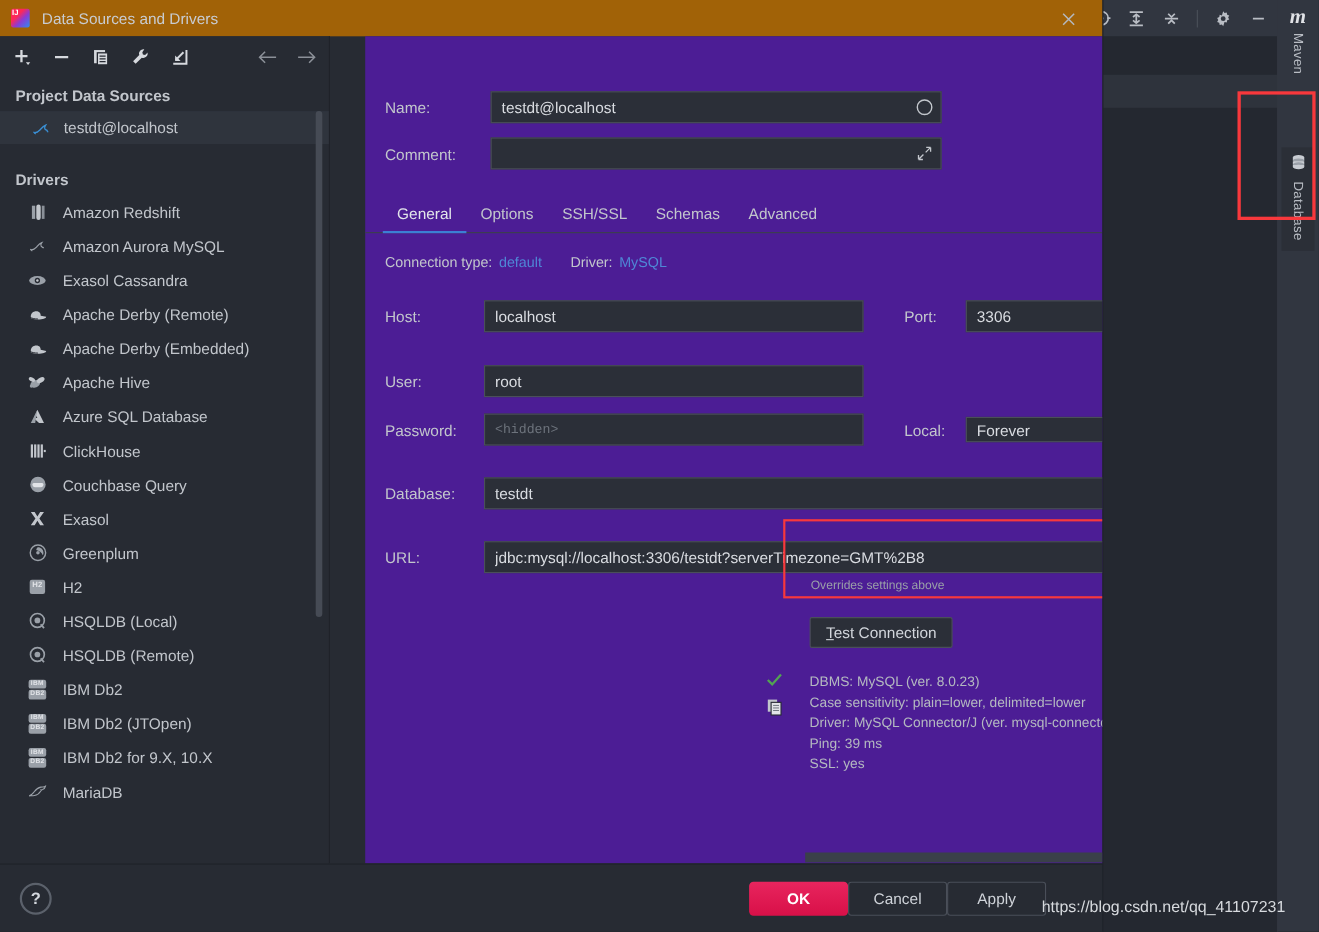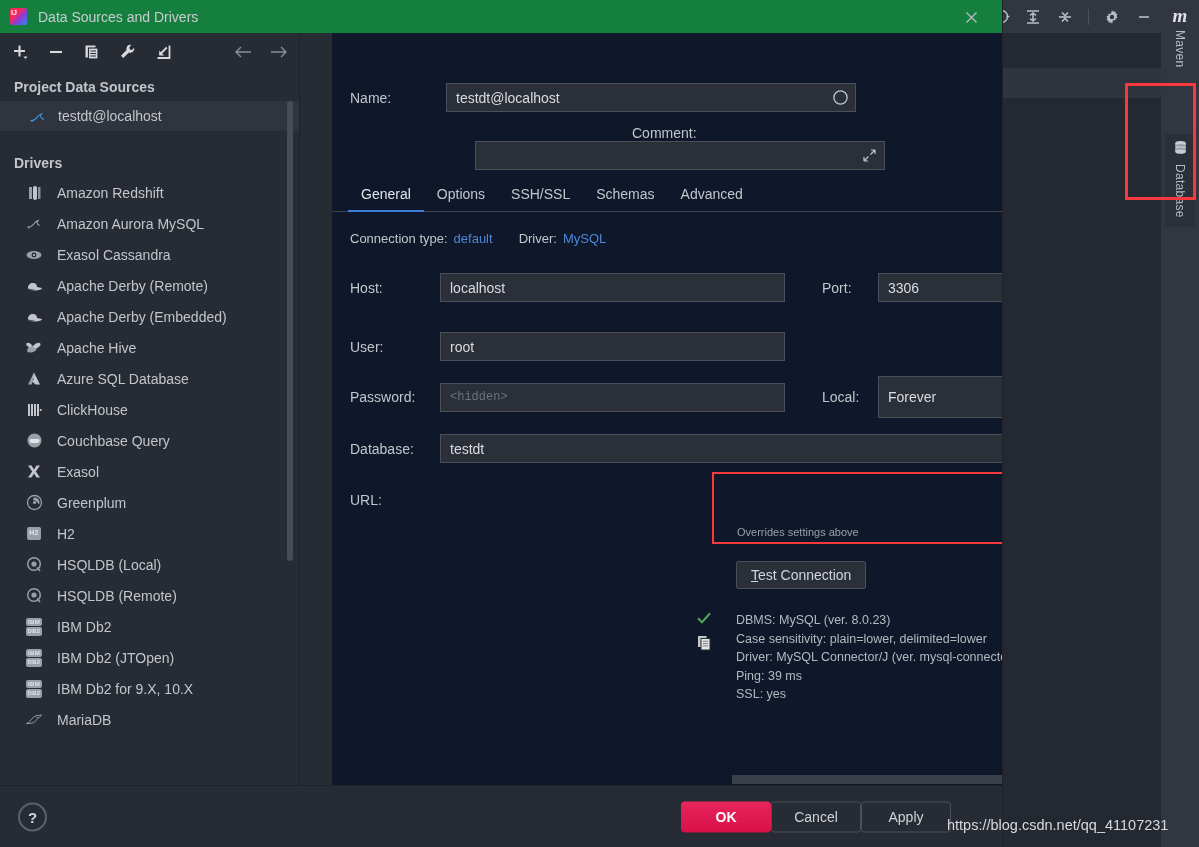--- a/index.html
+++ b/index.html
@@ -90,21 +90,21 @@
     position: absolute; left: 0; top: 0;
     width: 1003px; height: 847px;
     background: #272b33;
     border-right: 1px solid #1f2229;
     display: flex; flex-direction: column;
   }
   .dlg-title {
     height: 33px; flex: 0 0 33px;
     display: flex; align-items: center;
     padding: 0 10px 0 10px;
-    background: #15803d;
+    background: #a16207;
     position: relative;
   }
   .dlg-title .logo {
     width: 17px; height: 17px; margin-right: 11px;
     border-radius: 2px;
     background: linear-gradient(135deg, #fe2857 0%, #fe2857 35%, #8a3bd6 60%, #2d8cf0 100%);
     position: relative;
     flex: 0 0 17px;
   }
   .dlg-title .logo::after {
@@ -205,21 +205,21 @@
   .left-vscroll {
     position: absolute; right: 6px; top: 30px;
     width: 6px; height: 460px;
     background: #464b55; border-radius: 3px;
   }
 
   
   .form-pane {
     flex: 1 1 auto;
     position: relative;
-    background: #0f172a;
+    background: #4c1d95;
     overflow: hidden;
   }
   .row {
     display: flex; align-items: center;
   }
   .lbl {
     font-size: 14px; color: #c2c6cc;
   }
   .field {
     background: #2b2f38;
@@ -273,21 +273,21 @@
   .conn-link { color: #4f87d6; cursor: pointer; }
 
   .mono-placeholder {
     font-family: "Liberation Mono", monospace;
     font-size: 12px;
   }
 
   .select-box {
     background: #2b2f38;
     border: 1px solid #4a4f59;
-    height: 42px;
+    height: 23px;
     display: flex; align-items: center;
     padding: 0 9px;
     font-size: 14px; color: #d9dce1;
     cursor: pointer;
     position: relative;
     width: 100%;
   }
   .select-box .caret {
     position: absolute; right: 9px; top: 50%;
     transform: translateY(-50%);
@@ -734,21 +734,21 @@
           <span class="field-wrap" style="width:410px;">
             <input class="field" value="testdt@localhost" style="">
             <span class="field-btn">
               <svg width="17" height="17" viewBox="0 0 17 17">
                   <circle cx="8.5" cy="8.5" r="6.6" fill="none" stroke="#c2c6cc" stroke-width="1.3"></circle>
                 </svg>
             </span>
           </span>
         </div>
 
-        <div class="row" style="position:absolute;left:18px;top:92px;width:660px;flex-direction:column;">
+        <div class="row" style="position:absolute;left:18px;top:92px;width:660px;">
           <span class="lbl" style="width:96px;">Comment:</span>
           <span class="field-wrap" style="width:410px;">
             <input class="field" value="" style="">
             <span class="field-btn">
               <svg width="15" height="15" viewBox="0 0 15 15">
                 <path d="M13 2L8.5 6.5M13 2h-4M13 2v4" stroke="#c2c6cc" stroke-width="1.2" fill="none"></path>
                 <path d="M2 13l4.5-4.5M2 13h4M2 13V9" stroke="#c2c6cc" stroke-width="1.2" fill="none"></path>
               </svg>
             </span>
           </span>
@@ -804,20 +804,23 @@
 
         <div class="row" style="position:absolute;left:18px;top:401px;width:970px;">
           <span class="lbl" style="width:90px;">Database:</span>
           <span class="field-wrap" style="width:580px;">
             <input class="field" value="testdt" style="">
           </span>
         </div>
 
         <div class="row" style="position:absolute;left:18px;top:459px;width:970px;">
           <span class="lbl" style="width:90px;">URL:</span>
+          <span class="field-wrap" style="width:580px;">
+            <input class="field" value="jdbc:mysql://localhost:3306/testdt?serverTimezone=GMT%2B8" style="">
+          </span>
         </div>
         <div class="hint" style="position:absolute;left:405px;top:493px;">Overrides settings above</div>
         <div class="red-annot-url"></div>
 
         <button class="btn" style="position:absolute;left:404px;top:528px;">
           <span class="mn">T</span><span>est Connection</span>
         </button>
 
         <div class="check-ic">
           <svg width="14" height="12" viewBox="0 0 14 12">

